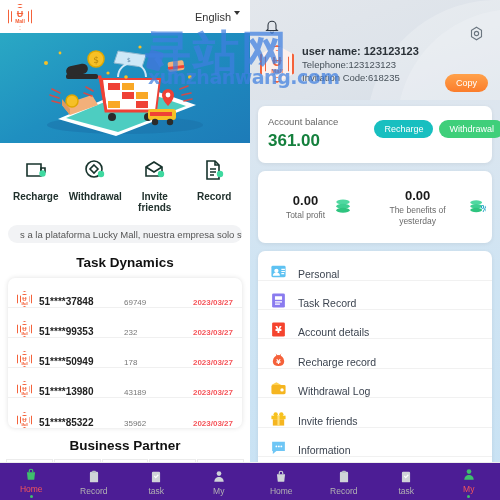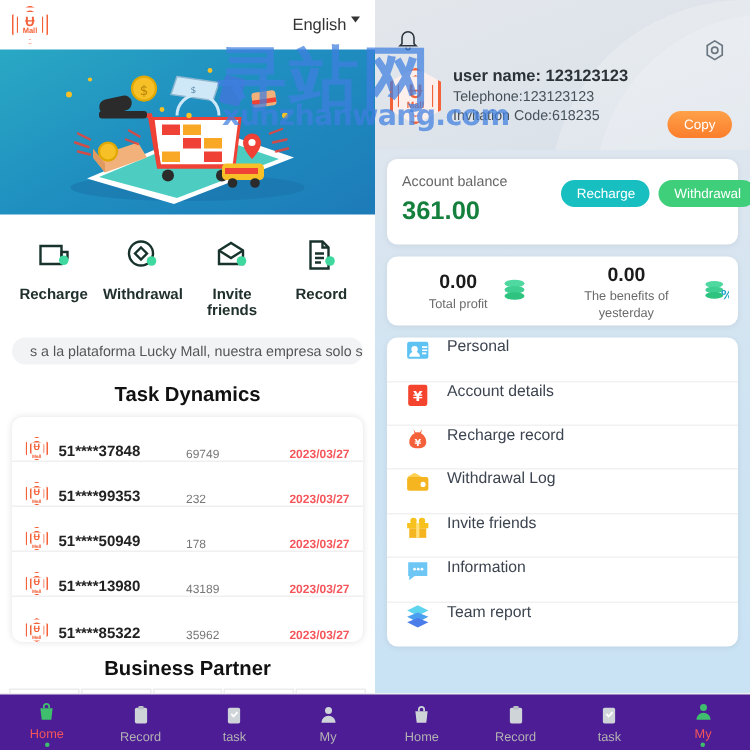--- a/index.html
+++ b/index.html
@@ -156,33 +156,33 @@
   }
   .bal-lbl { font-size: 9.5px; color: #666; }
   .bal-val { font-size: 17px; font-weight: 700; color: #15803d; margin-top: 4px; }
   .bal-btns { position: absolute; right: -12px; top: 14px; display: flex; gap: 6px; }
   .pill { font-size: 9px; color: #fff; padding: 4px 10px; border-radius: 11px; cursor: pointer; white-space:nowrap;}
   .pill-recharge { background: #18bfc0; }
   .pill-withdraw { background: #3fcf7a; }
 
   .profit-card {
     margin: 8px 8px 0 8px; background: #fff; border-radius: 7px;
-    display: flex; padding: 4px 6px; box-shadow: 0 1px 4px rgba(0,0,0,.07); justify-content: flex-end;
+    display: flex; padding: 17px 6px; box-shadow: 0 1px 4px rgba(0,0,0,.07); justify-content: flex-end;
   }
   .profit-half { flex: 1; display: flex; align-items: center; justify-content: center; gap: 8px; }
   .pf-txt { text-align: center; }
   .pf-val { font-size: 13px; font-weight: 700; color: #1b1b1b; }
   .pf-lbl { font-size: 8.5px; color: #6a6a6a; margin-top: 2px; line-height: 1.25; }
 
   .menu-card {
     margin: 8px 8px 0 8px; background: #fff; border-radius: 7px; overflow: hidden;
     box-shadow: 0 1px 4px rgba(0,0,0,.07);
   }
   .menu-row {
-    height: 29.4px; display: flex; align-items: flex-start; gap: 11px;
+    height: 29.4px; display: flex; align-items: flex-end; gap: 11px;
     padding: 0 12px; border-bottom: 1px solid #f1f1f1; cursor: pointer;
   }
   .menu-row:last-child { border-bottom: none; }
   .m-ic { width: 17px; height: 17px; flex: none; display:flex;align-items:center;justify-content:center;}
   .m-lb { font-size: 10.5px; color: #3c4450; }
 
   
   .wm { position: absolute; pointer-events: none; z-index: 60; }
   .wm-cn { font-size: 46px; font-weight: 900; color: #3f7fe0; opacity: .72;
            letter-spacing: 2px; font-family: "DejaVu Sans", sans-serif; }
@@ -522,20 +522,30 @@
             <circle cx="9" cy="11" r="3" fill="#fff"></circle>
             <path d="M4 18c0-2.8 2.2-4.5 5-4.5s5 1.7 5 4.5z" fill="#fff"></path>
             <path d="M16 9h5M16 12h5M16 15h4" stroke="#fff" stroke-width="1.6"></path>
           </svg>
       </span>
       <span class="m-lb">Personal</span>
     </div>
     <div class="menu-row">
       <span class="m-ic">
         <svg width="17" height="17" viewBox="0 0 24 24">
+            <rect x="3" y="2" width="18" height="20" rx="2" fill="#8a7bef"></rect>
+            <rect x="7" y="6" width="10" height="5" fill="#fff"></rect>
+            <path d="M7 14h10M7 17h7" stroke="#fff" stroke-width="1.8"></path>
+          </svg>
+      </span>
+      <span class="m-lb">Task Record</span>
+    </div>
+    <div class="menu-row">
+      <span class="m-ic">
+        <svg width="17" height="17" viewBox="0 0 24 24">
             <rect x="3" y="2" width="18" height="20" rx="2" fill="#f5442e"></rect>
             <text x="12" y="17" font-size="13" fill="#fff" text-anchor="middle" font-family="DejaVu Sans" font-weight="bold">¥</text>
           </svg>
       </span>
       <span class="m-lb">Account details</span>
     </div>
     <div class="menu-row">
       <span class="m-ic">
         <svg width="17" height="17" viewBox="0 0 24 24">
             <path d="M8 3l2 3h4l2-3-1 4h-6z" fill="#f5613a"></path>

